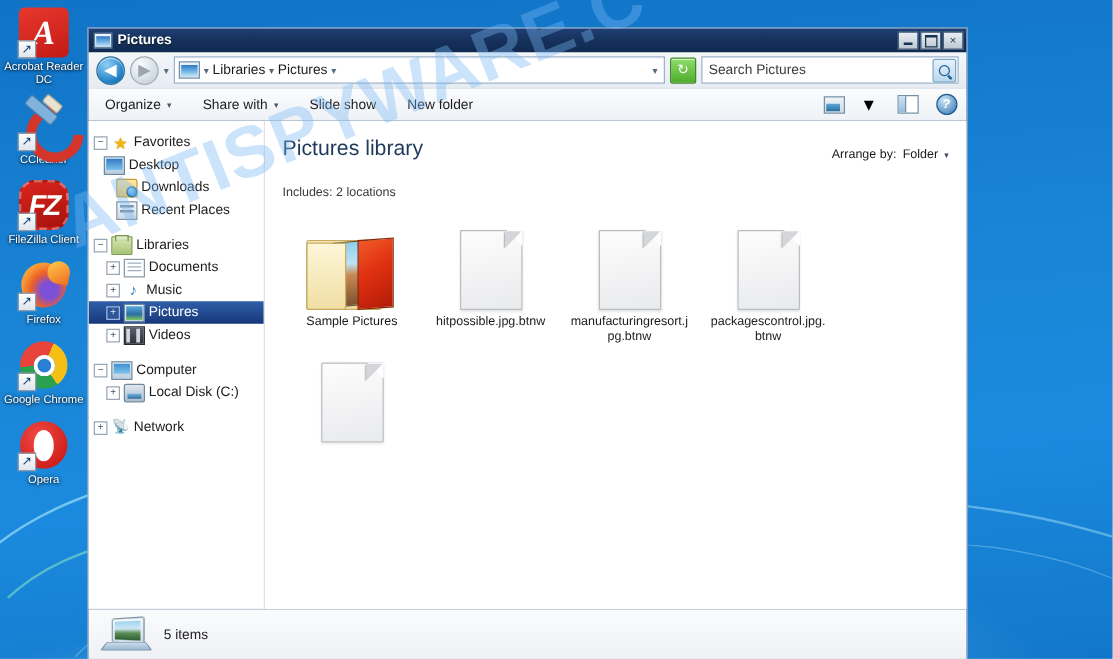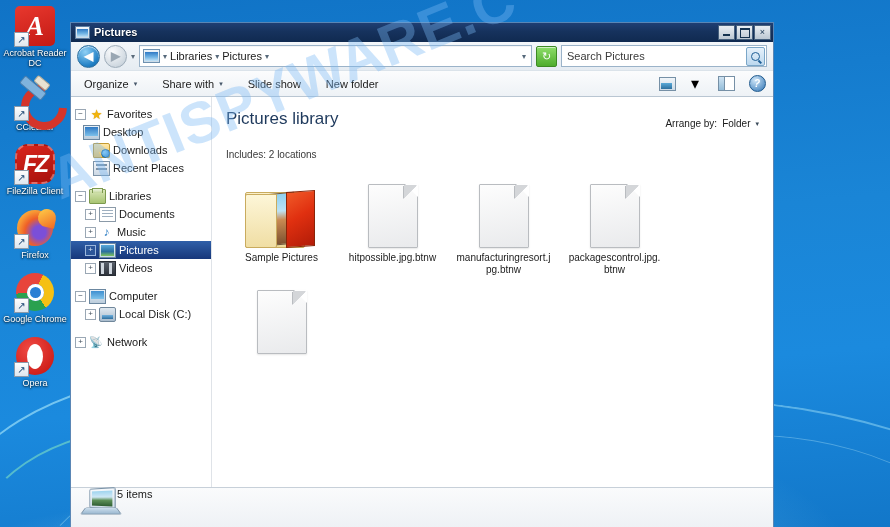--- a/index.html
+++ b/index.html
@@ -259,21 +259,21 @@
     border:1px solid #b9bcc0;border-radius:1px;
     box-shadow:0 1px 2px rgba(0,0,0,.10);}
   .docicon::before{content:"";position:absolute;right:-1px;top:-1px;
     border-width:0 13px 13px 0;border-style:solid;border-color:transparent #ffffff transparent transparent;}
   .docicon::after{content:"";position:absolute;right:0;top:0;
     border-width:13px 13px 0 0;border-style:solid;border-color:#d4d6d9 transparent transparent transparent;
     filter:drop-shadow(-1px 1px 0 #b9bcc0);}
 
   
   #statusbar{
-    height:40px;flex:0 0 40px;display:flex;align-items:flex-start;
+    height:40px;flex:0 0 40px;display:flex;align-items:center;gap:14px;
     padding:0 12px;background:linear-gradient(#fafbfc,#eef1f5);
     border-top:1px solid #c7d0d9;
   }
   .statusicon{width:34px;height:28px;position:relative;flex:0 0 auto;}
   .statusicon .mon{position:absolute;left:5px;top:0;width:25px;height:19px;
     background:linear-gradient(#f6f9fc,#cfdce8);border:1px solid #7b93a8;border-radius:2px;
     transform:perspective(40px) rotateY(-14deg);}
   .statusicon .mon::after{content:"";position:absolute;left:2px;top:2px;right:2px;bottom:2px;
     background:linear-gradient(#9fd4ef 0%,#cfe8f6 40%,#5c8f57 62%,#2f5e33 100%);}
   .statusicon .base{position:absolute;left:0;bottom:0;width:34px;height:9px;

